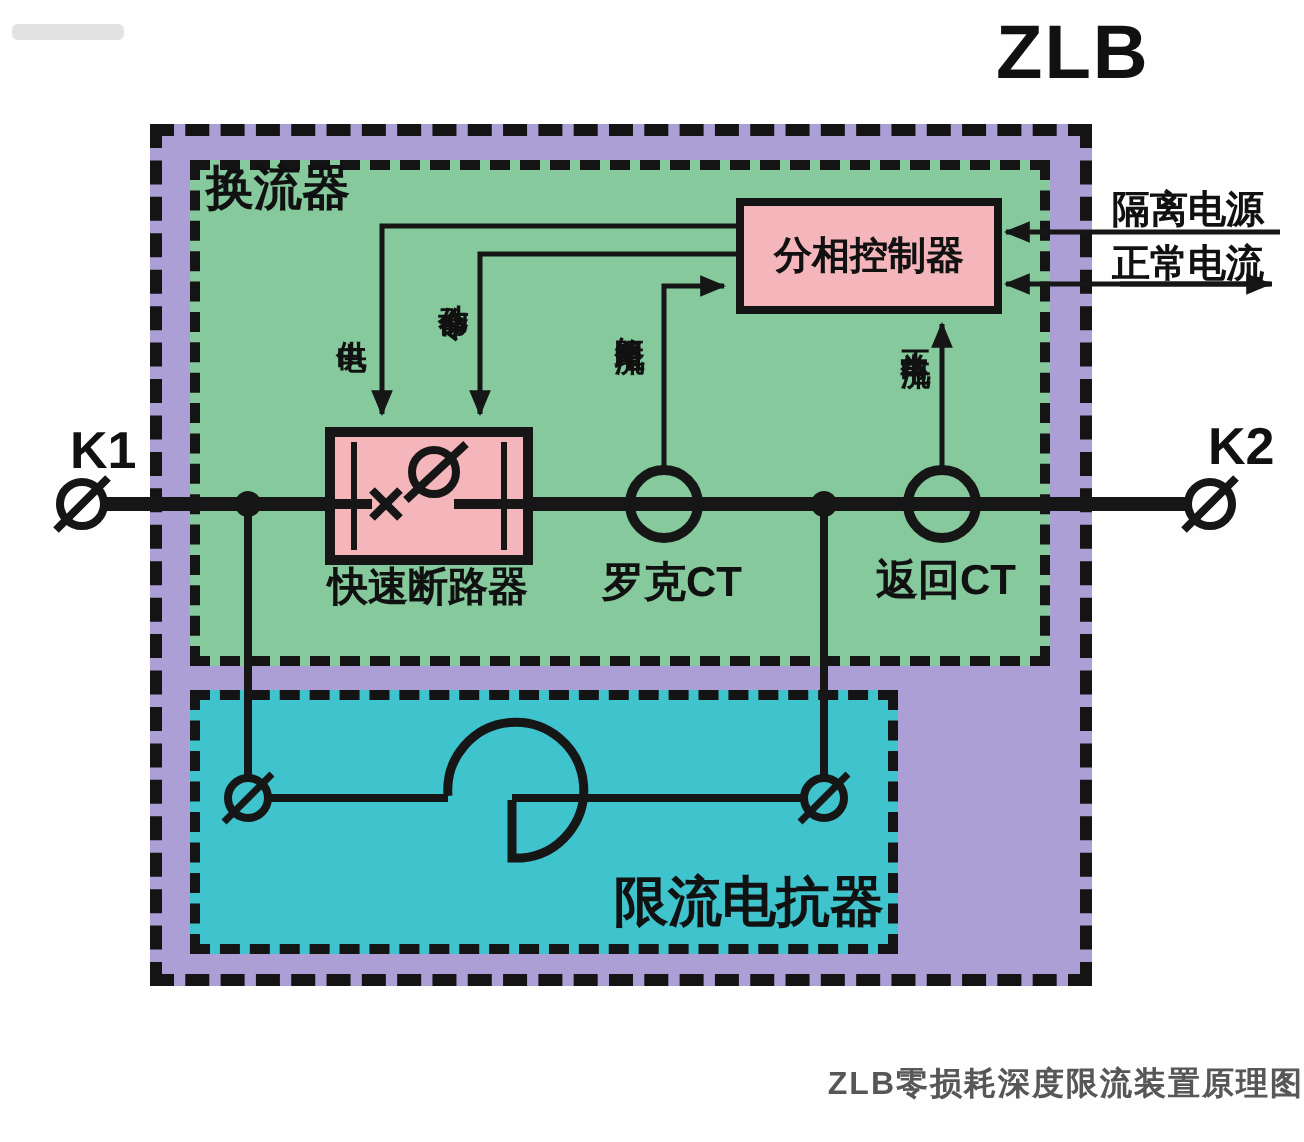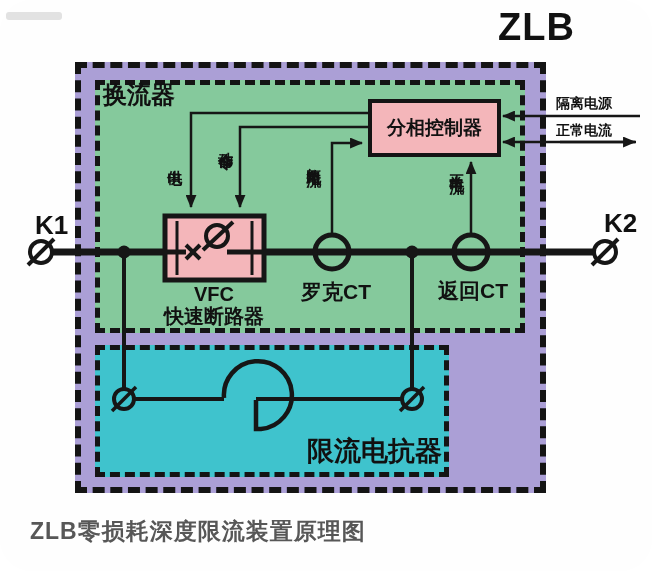--- a/index.html
+++ b/index.html
@@ -19,23 +19,23 @@
   .controller-box{
     position:absolute;left:368px;top:99px;width:133px;height:58px;box-sizing:border-box;
     background:var(--component,#f4b6ba);border:4px solid #141414;
     display:flex;align-items:center;justify-content:center;
     font-size:19px;font-weight:bold;
   }
   .vfc-lbl{left:136px;top:283px;width:156px;text-align:center;font-size:20px;line-height:22px;}
   .ct-lbl{font-size:21px;}
   .reactor-lbl{left:307px;top:437px;font-size:27px;}
   .vlabel{writing-mode:vertical-rl;text-orientation:upright;font-size:15px;letter-spacing:1px;}
-  .side-lbl{font-size:14px;}
-  .caption{position:absolute;left:30px;top:516px;width:622px;text-align:left;
-    font-size:23px;font-weight:600;color:var(--caption,#575757);letter-spacing:1px;}
+  .side-lbl{font-size:19px;}
+  .caption{position:absolute;left:30px;top:532px;width:622px;text-align:right;
+    font-size:16px;font-weight:600;color:var(--caption,#575757);letter-spacing:1px;}
   svg.overlay{position:absolute;left:0;top:0;pointer-events:none;}
   .wire{stroke:var(--wire,#161616);fill:none;stroke-linecap:butt;}
   .dot{fill:var(--wire,#161616);stroke:none;}
   .pinkfill{fill:var(--component,#f4b6ba);}
   .whitefill{fill:#ffffff;}
   .ctrl{stroke:var(--wire,#161616);fill:none;stroke-width:2.5;}
   .ah{fill:var(--wire,#161616);}
 </style>
 </head>
 <body>
@@ -119,21 +119,20 @@
       <path class="ctrl" marker-end="url(#ah)" d="M560 142 L635 142"></path>
     </g>
   </svg>
 
   <div class="lbl k-term" style="left:22px;top:212px;">K1</div>
   <div class="lbl k-term" style="left:591px;top:210px;">K2</div>
 
   <div class="lbl converter-lbl">换流器</div>
 
   <div class="lbl vfc-lbl">
-    <div>VFC</div>
     <div>快速断路器</div>
   </div>
 
   <div class="lbl ct-lbl" style="left:301px;top:281px;">罗克CT</div>
   <div class="lbl reactor-lbl">限流电抗器</div>
 
   <div class="lbl ct-lbl" style="left:438px;top:280px;">返回CT</div>
 
   <div class="lbl vlabel" style="left:167px;top:158px;">供电</div>
   <div class="lbl vlabel" style="left:218px;top:140px;">动作命令</div>

